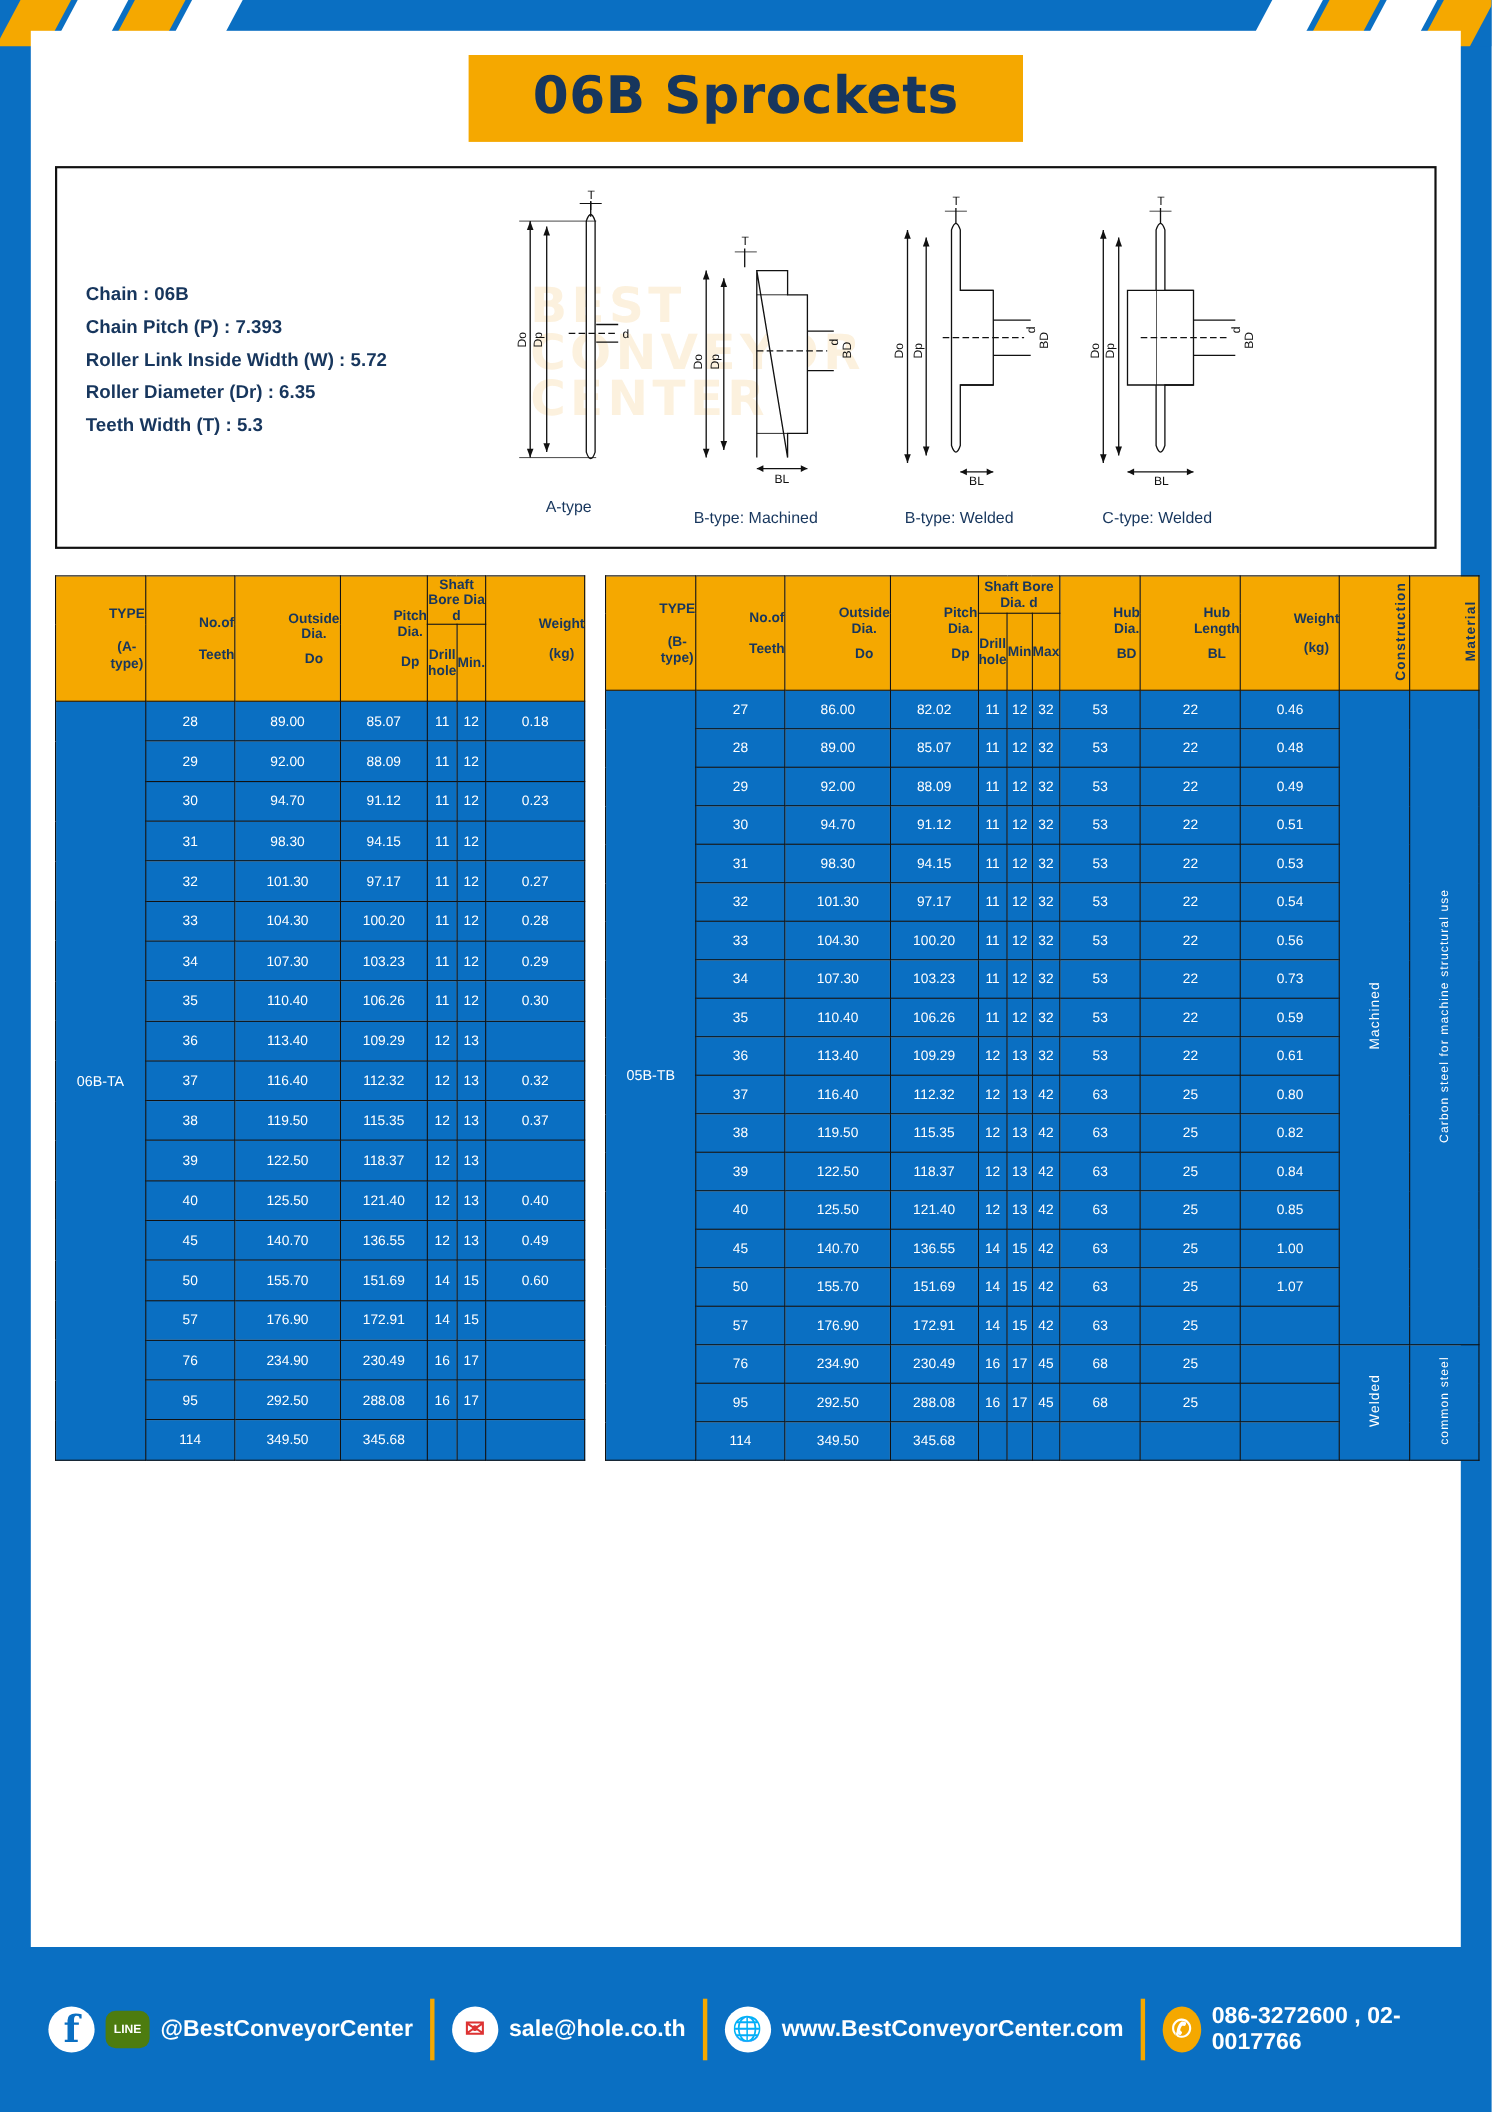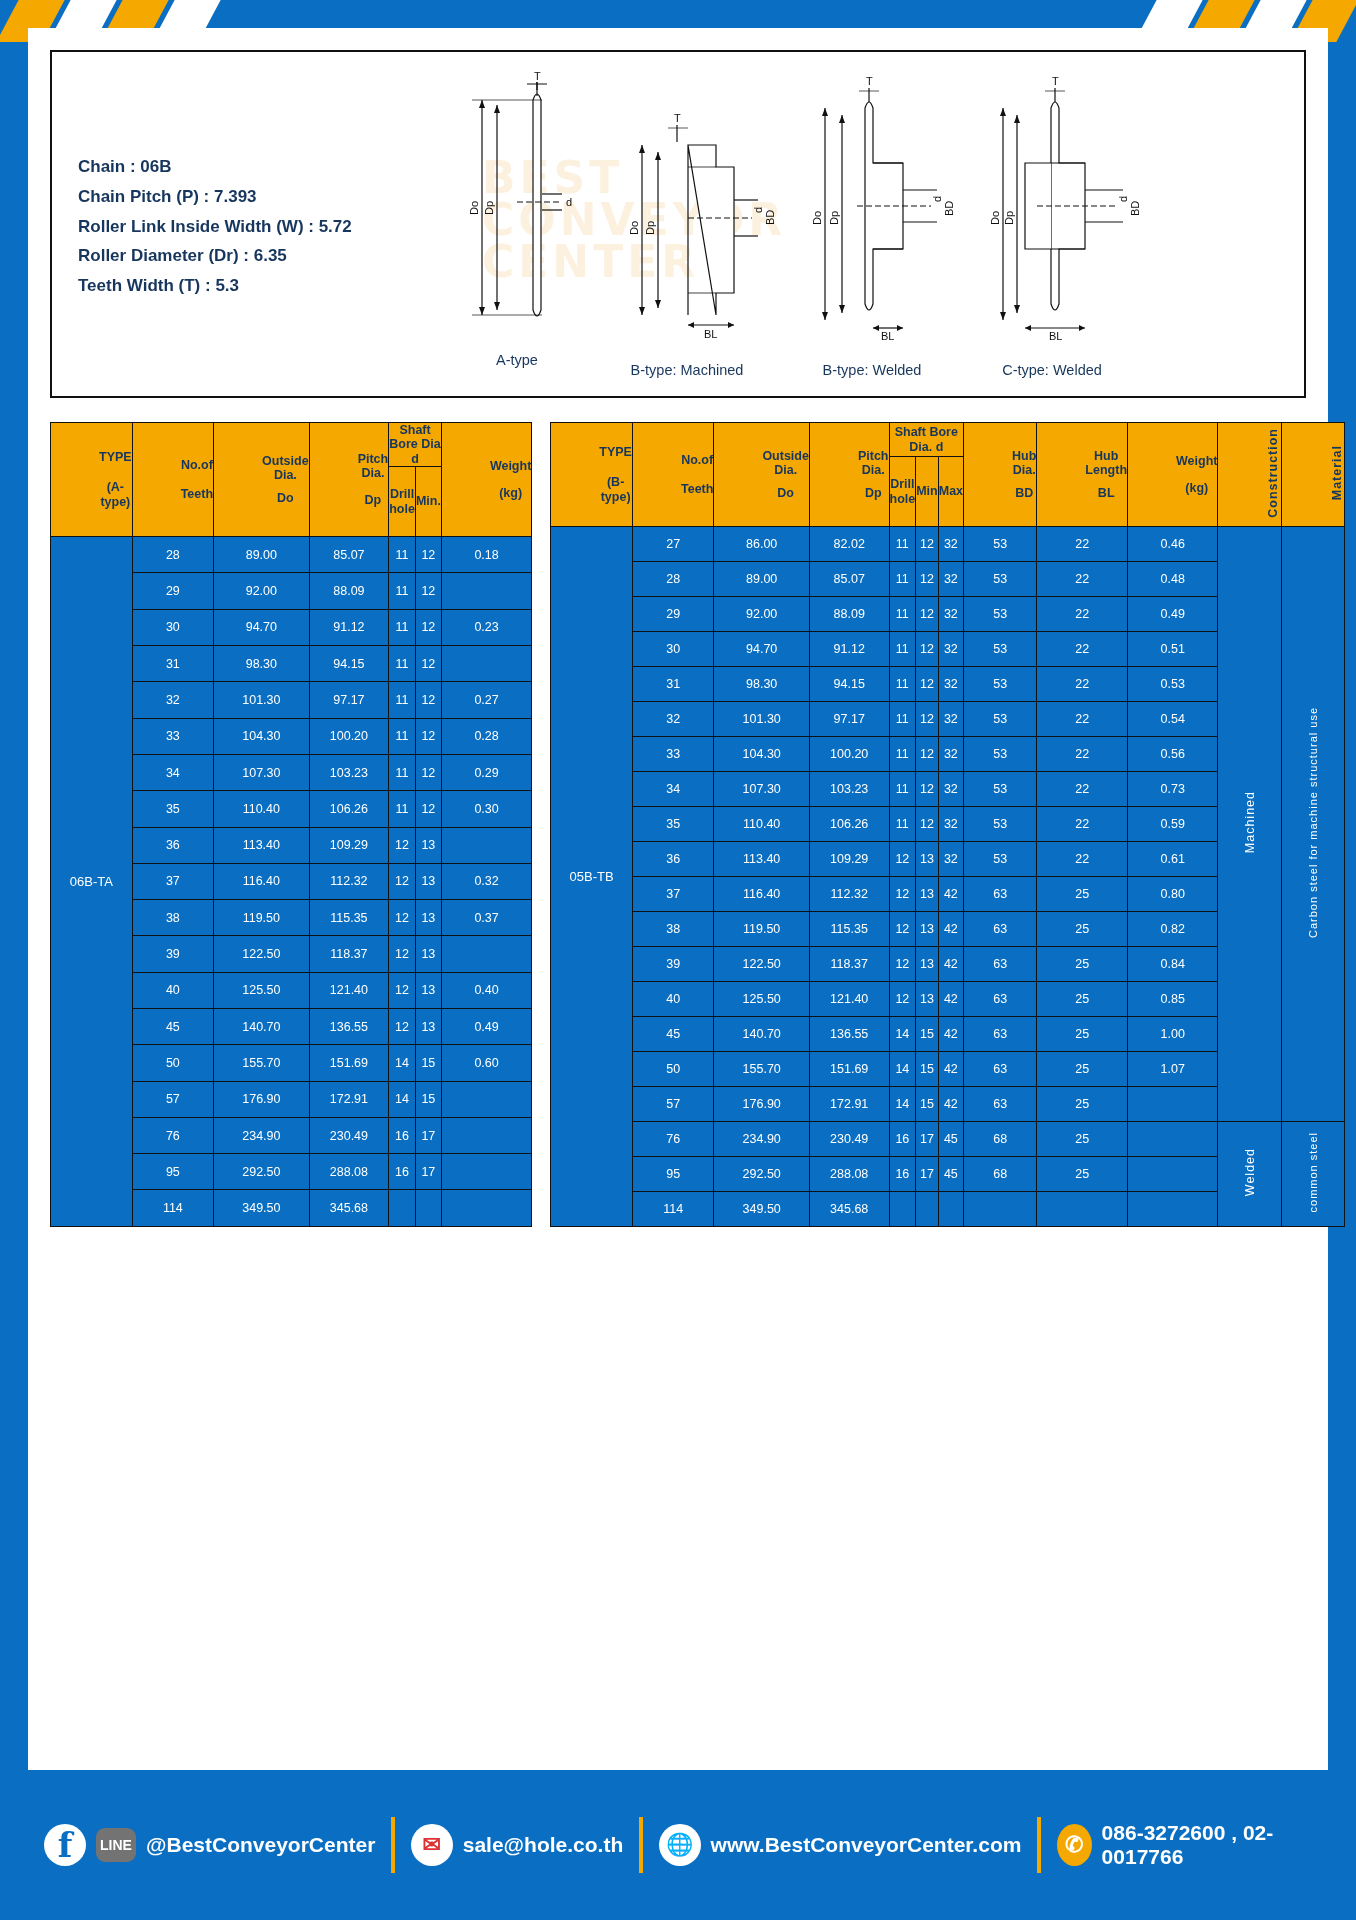--- a/index.html
+++ b/index.html
@@ -71,41 +71,46 @@
   }
   
   .footer {
     position:absolute; left:28px; right:28px; bottom:16px; height:118px;
     color:#fff; display:flex; align-items:center; justify-content:center; gap:0px;
   }
   .fitem { display:flex; align-items:center; gap:10px; padding:0 16px; font-size:21px; font-weight:bold; }
   .fsep { width:4px; height:56px; background:#f5a800; }
   .circ { width:42px; height:42px; border-radius:50%; display:flex; align-items:center; justify-content:center; font-size:22px; }
   .c-fb { background:#fff; color:#0a6fc2; font-size:34px; font-weight:bold; font-family:"DejaVu Serif", serif; }
-  .c-line { background:#737373; color:#fff; font-size:14px; border-radius:9px; width:40px; height:34px; font-weight:bold; }
+  .c-line { background:#4d7c0f; color:#fff; font-size:11px; border-radius:9px; width:40px; height:34px; font-weight:bold; }
   .c-mail { background:#fff; color:#d33; }
   .c-web { background:#fff; color:#1a74c4; }
   .c-tel { background:#f5a800; color:#fff; }
 </style>
 </head>
 <body>
 
 <div class="corner-band">
   <div class="chev" style="left:8px;"></div>
   <div class="chev w" style="left:60px;"></div>
   <div class="chev" style="left:112px;"></div>
   <div class="chev w" style="left:164px;"></div>
   <div class="chev" style="right:8px;"></div>
   <div class="chev w" style="right:60px;"></div>
   <div class="chev" style="right:112px;"></div>
   <div class="chev w" style="right:164px;"></div>
 </div>
 
 <div class="page">
 
+  <div class="title-wrap">
+    <div class="title-box">
+      <h1>06B Sprockets</h1>
+    </div>
+  </div>
 
   <div class="panel">
 
     <div class="watermark">
       <div style="opacity:.45">BEST CONVEYOR CENTER</div>
     </div>
 
     <div class="specs">
       <div>Chain  :  06B</div>
       <div>Chain Pitch (P)  :  7.393</div>

